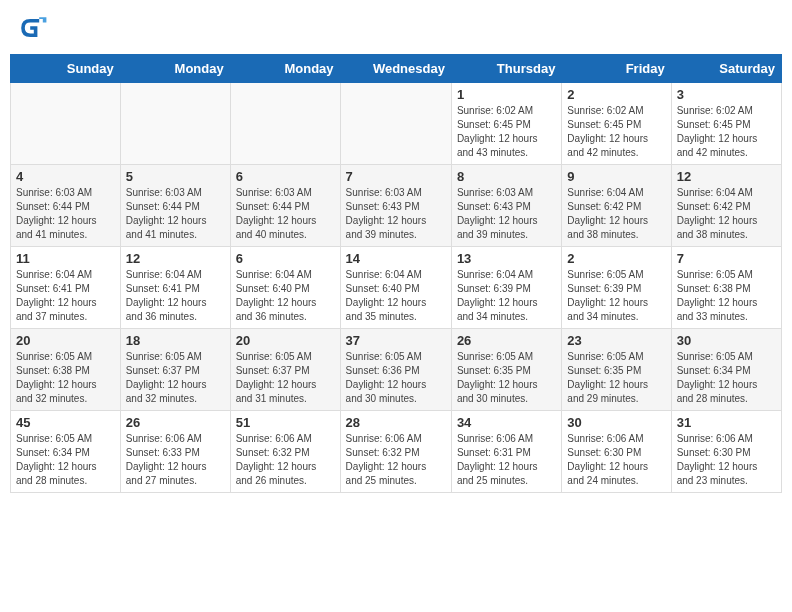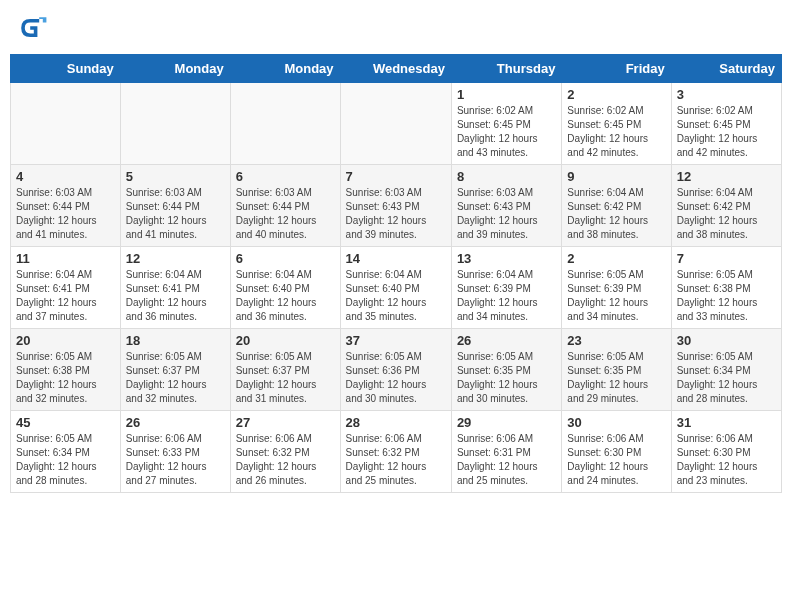--- a/index.html
+++ b/index.html
@@ -323,35 +323,35 @@
 and 28 minutes.</div>
         </td>
         <td>
           <span class="day-num">26</span>
           <div class="day-info" style="white-space: pre-line;">Sunrise: 6:06 AM
 Sunset: 6:33 PM
 Daylight: 12 hours
 and 27 minutes.</div>
         </td>
         <td>
-          <span class="day-num">27</span>
+          <span class="day-num">51</span>
           <div class="day-info" style="white-space: pre-line;">Sunrise: 6:06 AM
 Sunset: 6:32 PM
 Daylight: 12 hours
 and 26 minutes.</div>
         </td>
         <td>
           <span class="day-num">28</span>
           <div class="day-info" style="white-space: pre-line;">Sunrise: 6:06 AM
 Sunset: 6:32 PM
 Daylight: 12 hours
 and 25 minutes.</div>
         </td>
         <td>
-          <span class="day-num">29</span>
+          <span class="day-num">34</span>
           <div class="day-info" style="white-space: pre-line;">Sunrise: 6:06 AM
 Sunset: 6:31 PM
 Daylight: 12 hours
 and 25 minutes.</div>
         </td>
         <td>
           <span class="day-num">30</span>
           <div class="day-info" style="white-space: pre-line;">Sunrise: 6:06 AM
 Sunset: 6:30 PM
 Daylight: 12 hours

